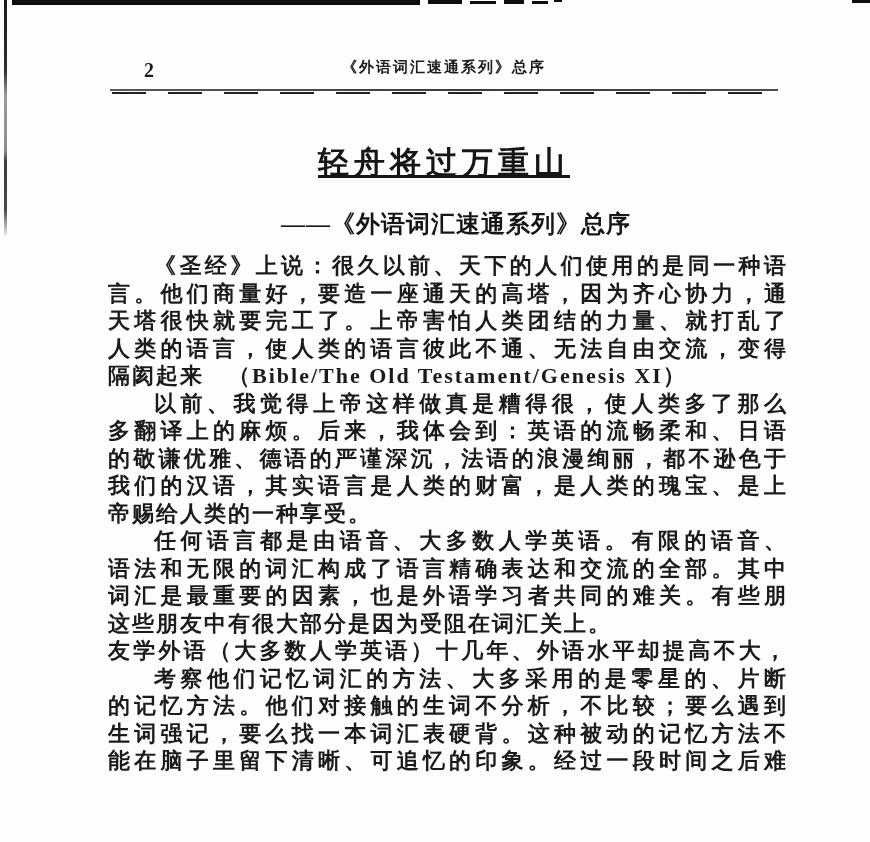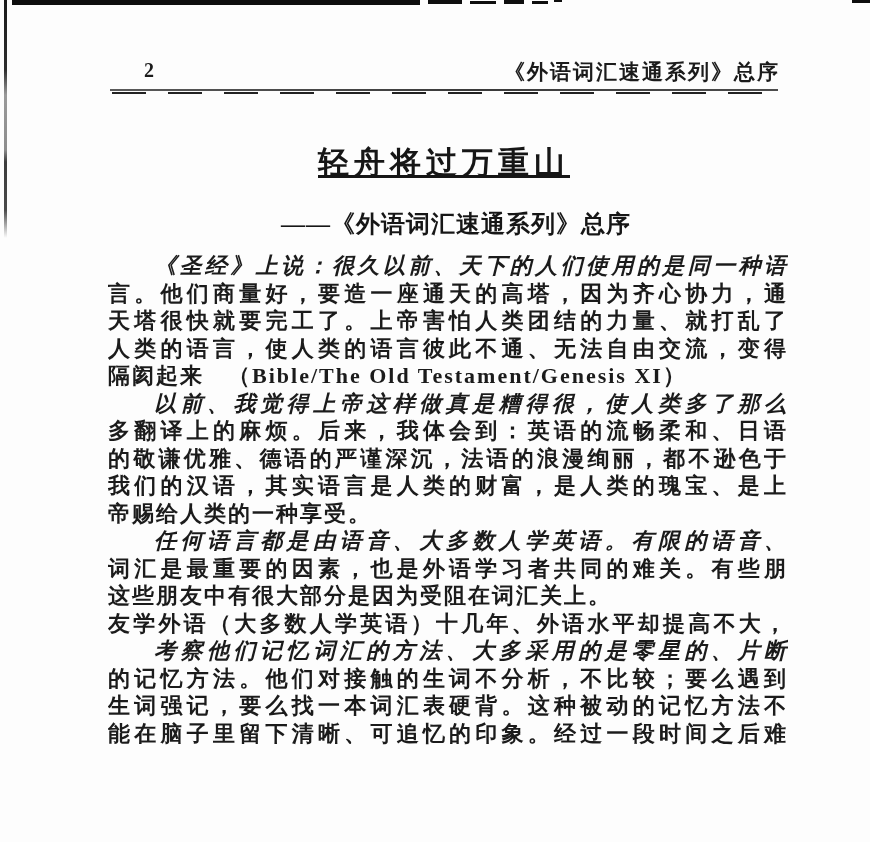--- a/index.html
+++ b/index.html
@@ -25,21 +25,21 @@
     position:absolute;left:4px;top:0;width:3px;height:238px;
     background:linear-gradient(180deg,#1a1a1a 0px,#2e2e2e 70px,#9a9a9a 95px,#8d8d8d 150px,#3c3c3c 162px,#4a4a4a 210px,rgba(0,0,0,0) 238px);
   }
   
   .pagenum{
     position:absolute;left:144px;top:59px;
     font-size:20px;letter-spacing:1px;
   }
   .running{
     position:absolute;left:108px;top:58px;width:672px;
-    text-align:right;font-size:21px;letter-spacing:2px;
+    text-align:center;font-size:15px;letter-spacing:2px;
   }
   .rule{
     position:absolute;left:110px;top:89px;width:668px;height:2px;
     background:linear-gradient(90deg,#5a5a5a,#3a3a3a 55%,#4c4c4c);
   }
   .rule::after{
     content:"";position:absolute;left:2px;top:3px;right:4px;height:2px;
     background:repeating-linear-gradient(90deg,#232323 0 34px,rgba(0,0,0,0) 34px 56px);
   }
   
@@ -55,21 +55,21 @@
   .bodytext{
     position:absolute;left:108px;top:252px;width:680px;
     font-size:22px;color:#1b1b1b;
   }
   .line{
     height:27.5px;line-height:27.5px;letter-spacing:2px;
     overflow:hidden;
   }
   .line.full{text-align:justify;text-align-last:justify;}
   .line.end{text-align:left;white-space:nowrap;}
-  .line.indent{padding-left:46px;font-style:italic;}
+  .line.indent{padding-left:46px;}
 </style>
 </head>
 <body>
 
 <div class="page" style="background: rgb(253, 253, 253); color: rgb(27, 27, 27);">
 
   <div class="artifact-top">
     <div class="seg seg1"></div>
     <div class="seg seg2"></div>
     <div class="seg seg3"></div>
@@ -92,20 +92,21 @@
       <div class="line full">言。他们商量好，要造一座通天的高塔，因为齐心协力，通</div>
       <div class="line full">天塔很快就要完工了。上帝害怕人类团结的力量、就打乱了</div>
       <div class="line full">人类的语言，使人类的语言彼此不通、无法自由交流，变得</div>
       <div class="line end">隔阂起来　（Bible/The Old Testament/Genesis XI）</div>
       <div class="line full indent">以前、我觉得上帝这样做真是糟得很，使人类多了那么</div>
       <div class="line full">多翻译上的麻烦。后来，我体会到：英语的流畅柔和、日语</div>
       <div class="line full">的敬谦优雅、德语的严谨深沉，法语的浪漫绚丽，都不逊色于</div>
       <div class="line full">我们的汉语，其实语言是人类的财富，是人类的瑰宝、是上</div>
       <div class="line end">帝赐给人类的一种享受。</div>
       <div class="line full indent">任何语言都是由语音、大多数人学英语。有限的语音、</div>
+      <div class="line full">语法和无限的词汇构成了语言精确表达和交流的全部。其中</div>
       <div class="line full">词汇是最重要的因素，也是外语学习者共同的难关。有些朋</div>
       <div class="line end">这些朋友中有很大部分是因为受阻在词汇关上。</div>
       <div class="line full">友学外语（大多数人学英语）十几年、外语水平却提高不大，</div>
       <div class="line full indent">考察他们记忆词汇的方法、大多采用的是零星的、片断</div>
       <div class="line full">的记忆方法。他们对接触的生词不分析，不比较；要么遇到</div>
       <div class="line full">生词强记，要么找一本词汇表硬背。这种被动的记忆方法不</div>
       <div class="line full">能在脑子里留下清晰、可追忆的印象。经过一段时间之后难</div>
     </div>
 
 </div>

